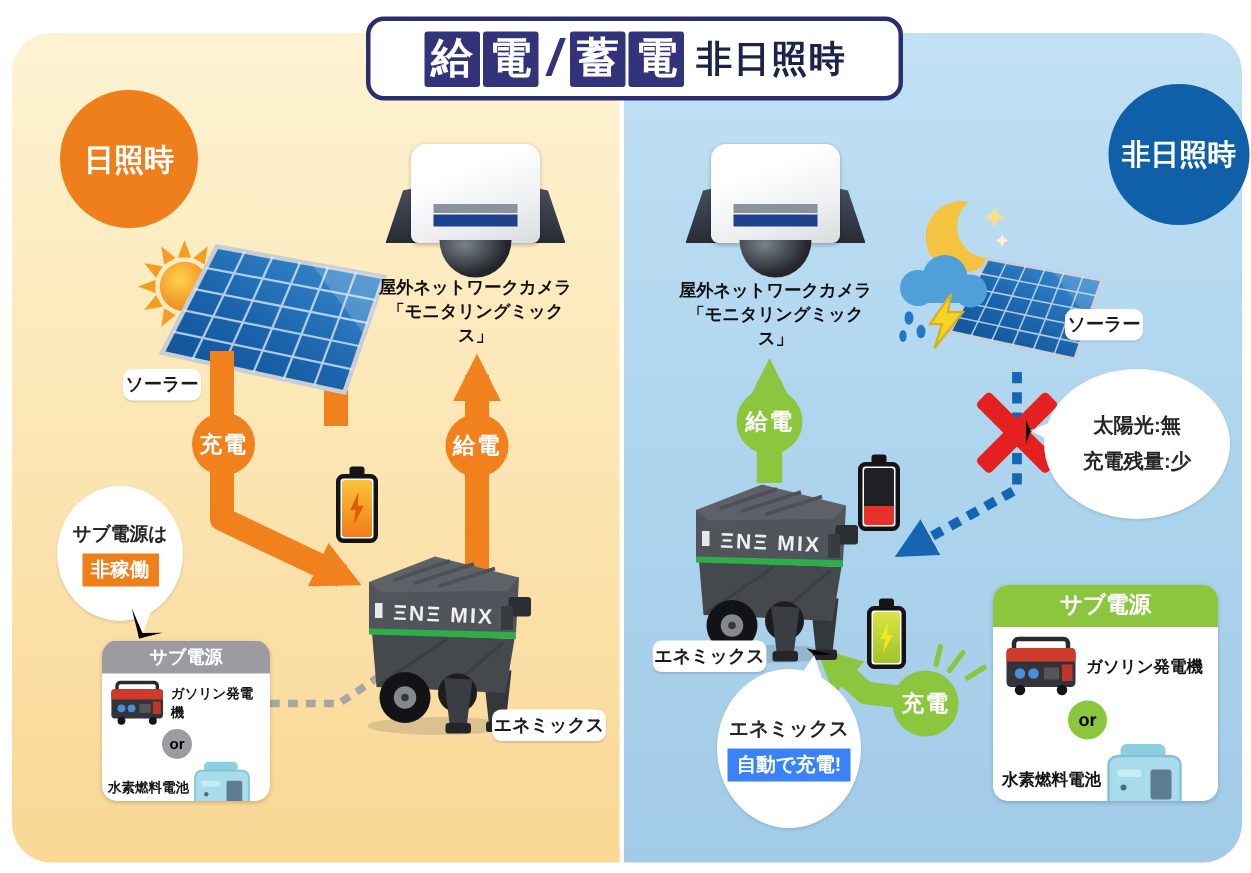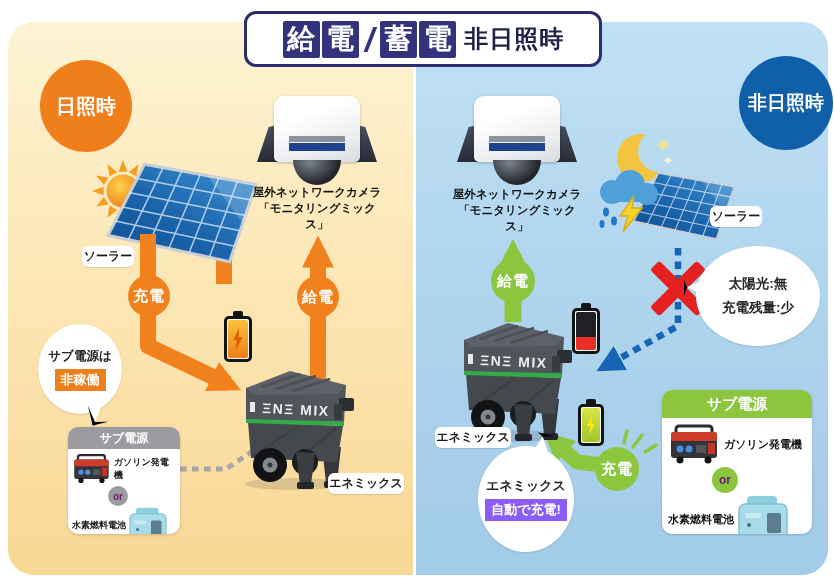--- a/index.html
+++ b/index.html
@@ -56,31 +56,31 @@
   .batt-green .batt-fill{background:linear-gradient(#d9e545,#9fc42c);}
   .bolt{width:12px;height:22px;clip-path:polygon(58% 0%,12% 55%,42% 55%,30% 100%,88% 42%,55% 42%);}
   .bolt.dark-orange{background:#d95f00;}
   .bolt.yellow{background:#f6e61b;width:11px;height:20px;}
   
   .bubble{position:absolute;background:#fff;border-radius:50%;display:flex;flex-direction:column;
     align-items:center;justify-content:center;text-align:center;z-index:6;box-shadow:0 1px 2px rgba(0,0,0,.12);}
   .bubble .b-line{font-weight:bold;color:#26262a;}
   .chip{display:inline-block;color:#fff;font-weight:bold;padding:2px 6px;margin-top:4px;}
   .chip.orange{background:#ef7f1a;}
-  .chip.green{background:#8b5cf6;}
+  .chip.green{background:#3b82f6;}
   .tail{position:absolute;width:0;height:0;border-style:solid;}
   
   .subbox{position:absolute;background:#fff;border-radius:10px;z-index:6;overflow:hidden;
     box-shadow:0 1px 3px rgba(0,0,0,.18);}
   .subbox .hd{color:#fff;font-weight:bold;text-align:center;}
   .subbox.left-box .hd{background:#9c9ca0;height:22px;line-height:22px;font-size:12px;}
   .subbox.right-box .hd{background:#8cc63e;height:28px;line-height:28px;font-size:15px;}
   .sp-row{display:flex;align-items:center;}
   .sp-label{font-weight:bold;color:#141414;}
-  .orb{border-radius:50%;color:#701a75;font-weight:bold;display:flex;align-items:center;justify-content:center;}
+  .orb{border-radius:50%;color:#000000;font-weight:bold;display:flex;align-items:center;justify-content:center;}
   .orb.gray{background:#9c9ca0;width:20px;height:20px;font-size:10px;}
   .orb.green{background:#8cc63e;width:26px;height:26px;font-size:12px;}
   
   .xbar{position:absolute;left:645px;top:282px;width:66px;height:13px;background:#e42020;border-radius:3px;z-index:4;}
   
   .abs{position:absolute;}
   svg{display:block;}
   .overlay{position:absolute;left:0;top:0;z-index:2;}
   .z1{z-index:1;} .z2{z-index:2;} .z3{z-index:3;}
 </style>

